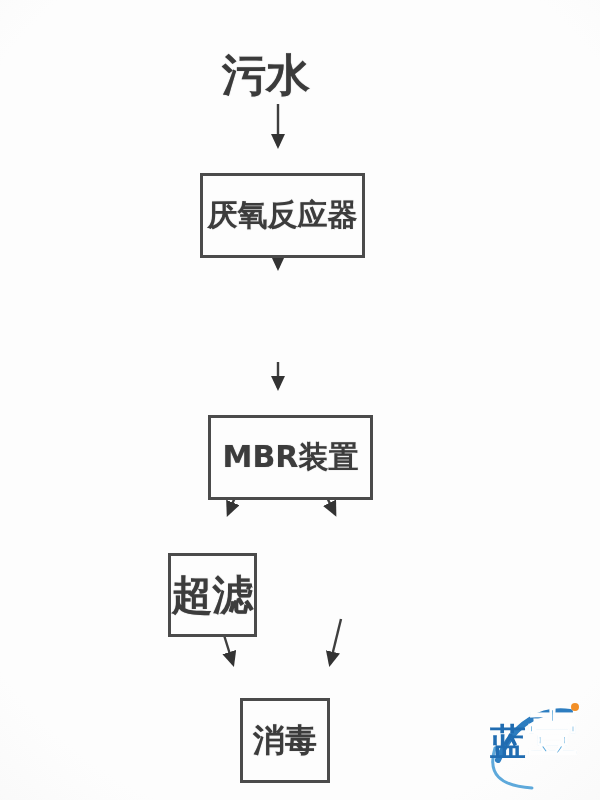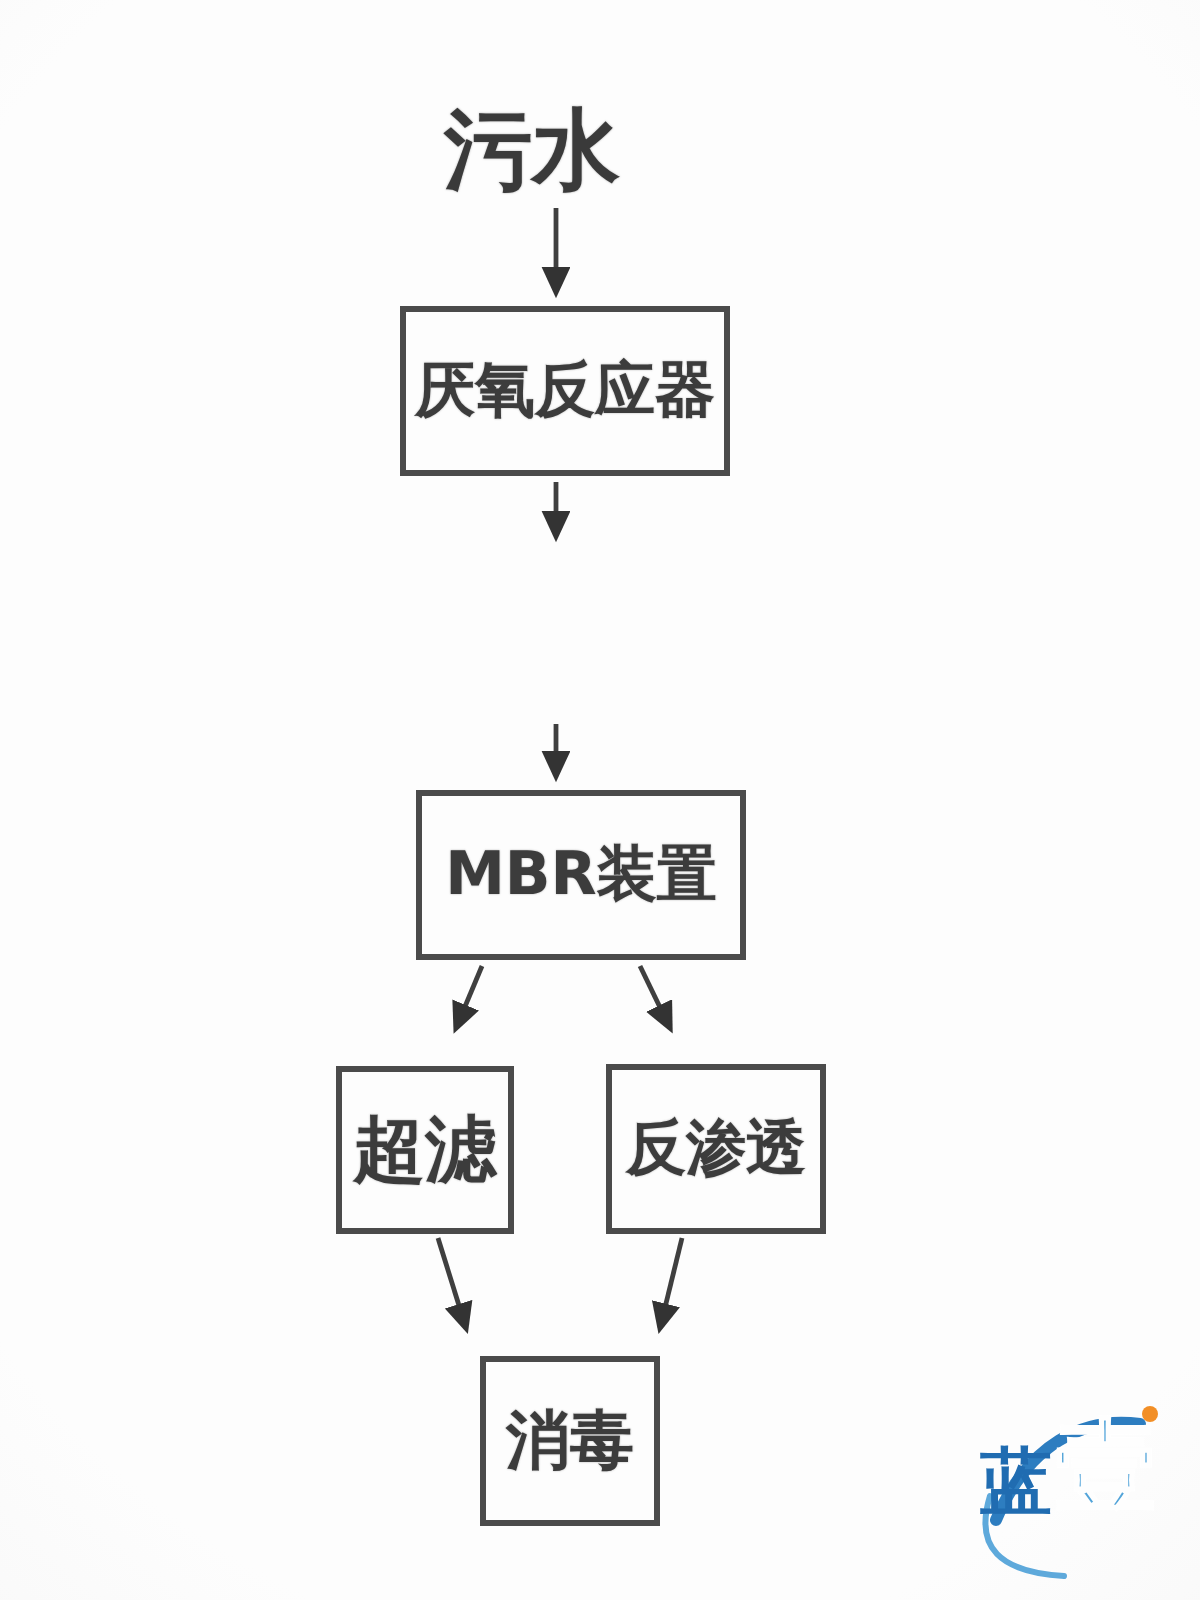--- a/index.html
+++ b/index.html
@@ -27,25 +27,26 @@
     box-sizing: border-box;
     border: 3px solid #4b4b4b;
     background: #fdfdfd;
     display: flex;
     align-items: center;
     justify-content: center;
     color: #3c3c3c;
     font-weight: bold;
     text-shadow: 0 0 1px rgba(60,60,60,0.45);
     white-space: nowrap;
+    margin-top: 20px;
   }
   .box-anaerobic   { left: 200px; top: 153px; width: 165px; height: 85px; font-size: 30px; }
   .box-flotation   { left: 230px; top: 275px; width:  98px; height: 85px; font-size: 34px; }
   .box-mbr         { left: 208px; top: 395px; width: 165px; height: 85px; font-size: 30px; }
-  .box-ultra       { left: 168px; top: 533px; width:  89px; height: 84px; font-size: 36px; text-align: right; }
+  .box-ultra       { left: 168px; top: 533px; width:  89px; height: 84px; font-size: 41px; text-align: right; }
   .box-ro          { left: 303px; top: 532px; width: 110px; height: 85px; font-size: 30px; }
   .box-disinfect   { left: 240px; top: 678px; width:  90px; height: 85px; font-size: 32px; }
   .source-label {
     position: absolute;
     left: 206px; top: 46px;
     width: 120px;
     text-align: center;
     font-size: 44px;
     font-weight: bold;
     color: #3a3a3a;
@@ -100,21 +101,20 @@
 
   <div class="source-label">污水</div>
 
   <div class="flow-box box-anaerobic">厌氧反应器</div>
 
 
   <div class="flow-box box-mbr">MBR装置</div>
 
   <div class="flow-box box-ultra">超滤</div>
 
-  <div class="flow-box box-ro">反渗透</div>
 
   <div class="flow-box box-disinfect">消毒</div>
 
   <div class="logo">
     <svg class="logo-svg" width="104" height="94" viewBox="0 0 104 94" xmlns="http://www.w3.org/2000/svg">
       <path d="M 12 64 C 28 26, 56 12, 84 16" stroke="#2277bd" stroke-width="6" stroke-linecap="round" fill="none"></path>
       <path d="M 9 52 C 1 78, 14 90, 46 92" stroke="#56a5da" stroke-width="3" stroke-linecap="round" fill="none"></path>
       <circle cx="89" cy="11" r="4" fill="#f28a1c"></circle>
     </svg>
     <span class="logo-char-1">蓝</span>

